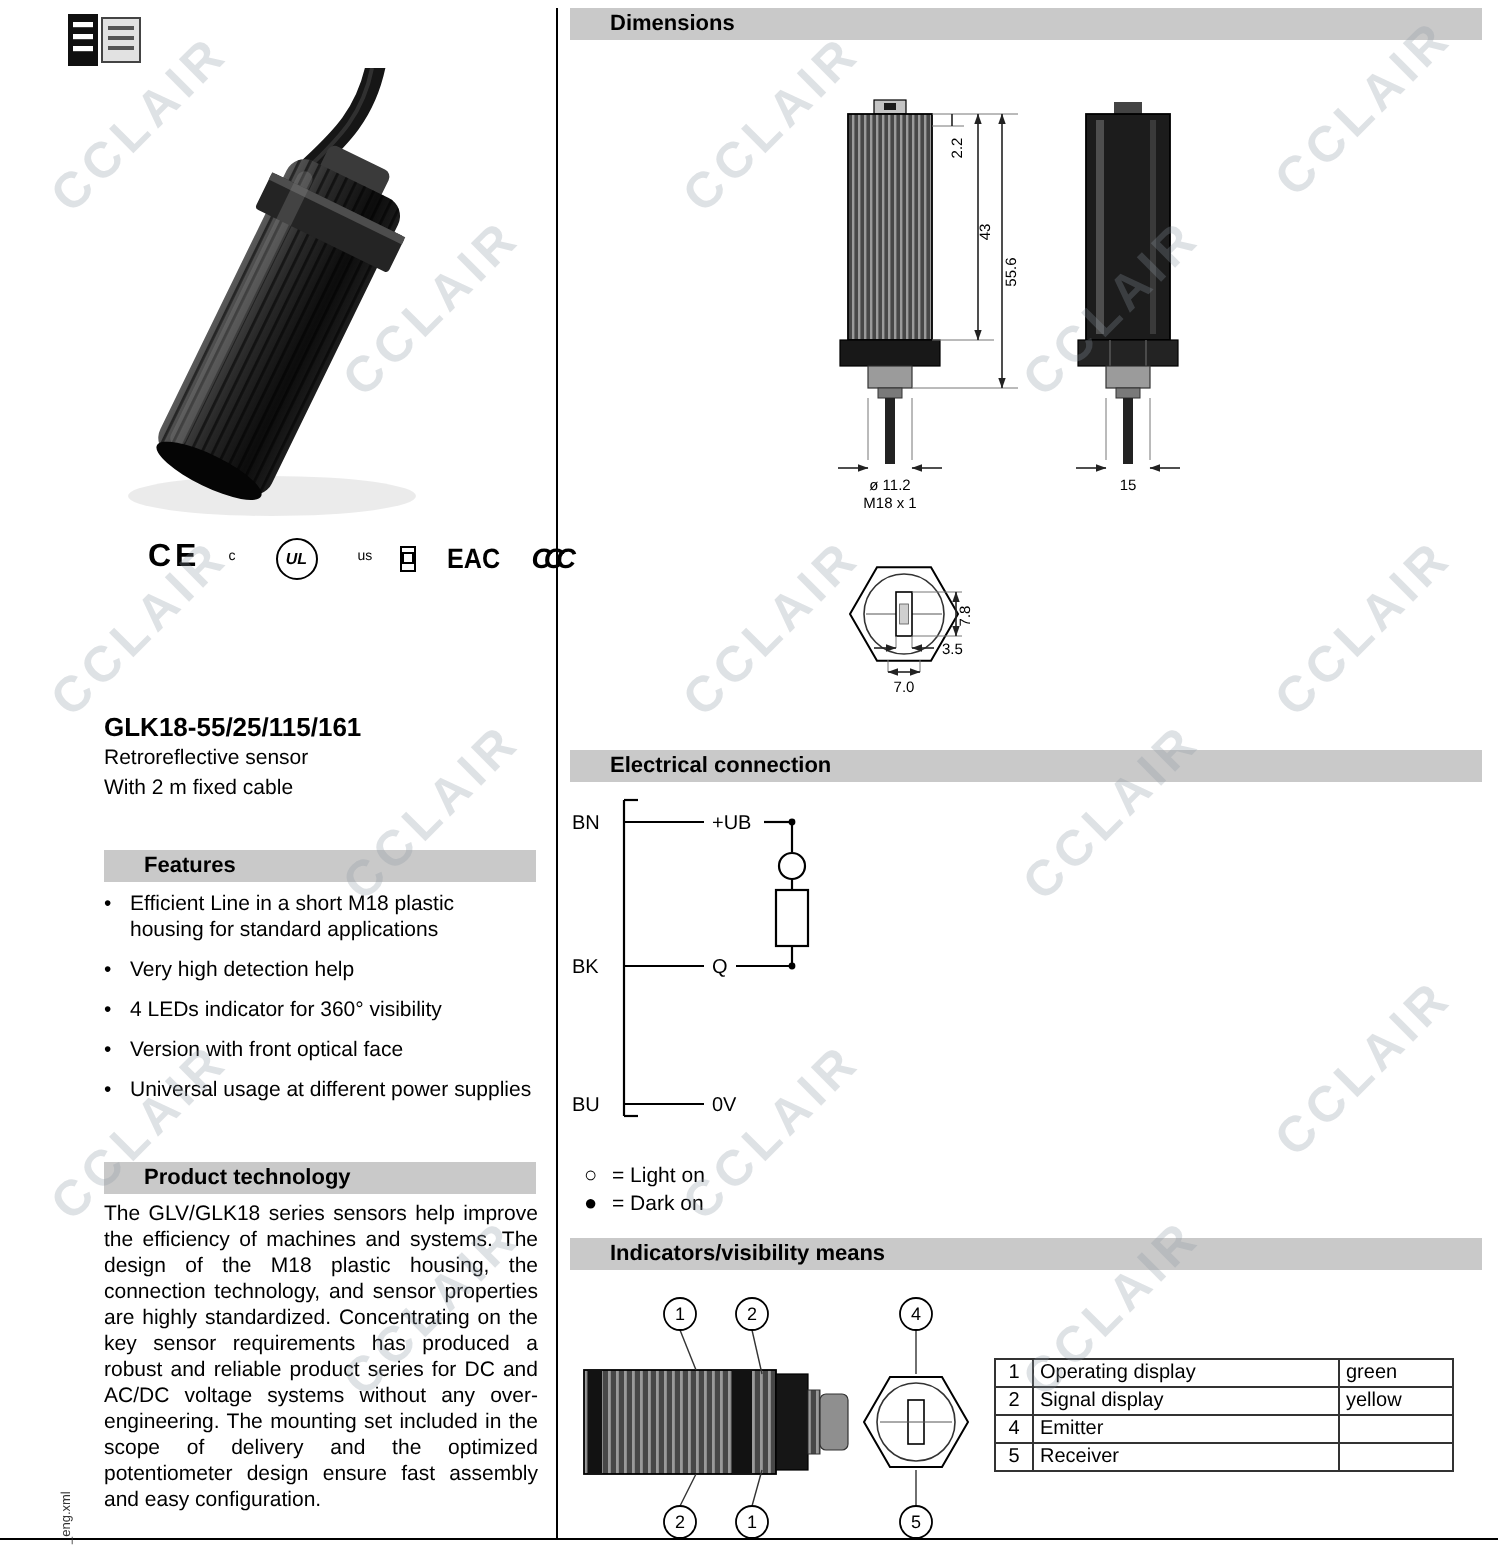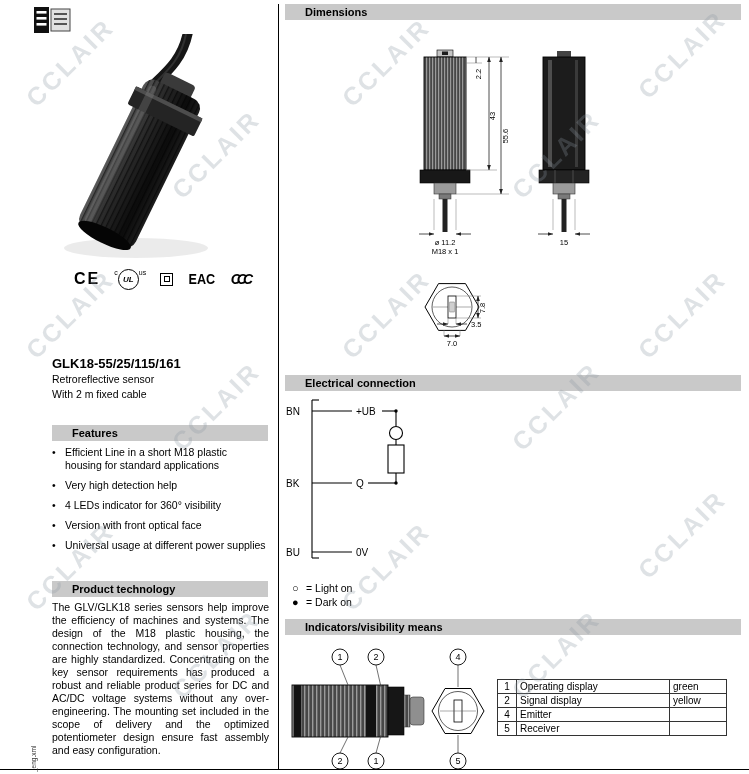--- a/index.html
+++ b/index.html
@@ -19,21 +19,21 @@
        font-size:11px;font-weight:bold;padding-left:20px;box-sizing:border-box;}
   .bar-left{left:52px;width:216px;}
   .bar-right{left:285px;width:456px;}
 
   
   .logo{position:absolute;left:34px;top:6px;}
   .photo{position:absolute;left:36px;top:34px;}
   .certs{position:absolute;left:54px;top:264px;width:200px;height:30px;display:flex;
          align-items:center;gap:14px;}
   .ce{font-size:16px;font-weight:600;letter-spacing:2px;margin-left:20px;}
-  .ul-mark{display:inline-flex;align-items:flex-start;}
+  .ul-mark{display:inline-flex;align-items:center;gap:20px;}
   .ul-circle{width:19px;height:19px;border:1.6px solid #000;border-radius:50%;
              display:inline-flex;align-items:center;justify-content:center;}
   .ul-letters{font-size:8px;font-weight:bold;font-style:italic;}
   .ul-c,.ul-us{font-size:7px;line-height:8px;}
   .sq-mark{width:11px;height:11px;border:1.3px solid #000;display:inline-flex;
            align-items:center;justify-content:center;}
   .sq-inner{width:4px;height:4px;border:1px solid #000;display:inline-block;}
   .eac{font-size:14px;font-weight:bold;transform:scaleX(.9);}
   .ccc{font-size:14px;font-weight:bold;font-style:italic;letter-spacing:-4px;padding-right:4px;}
 

